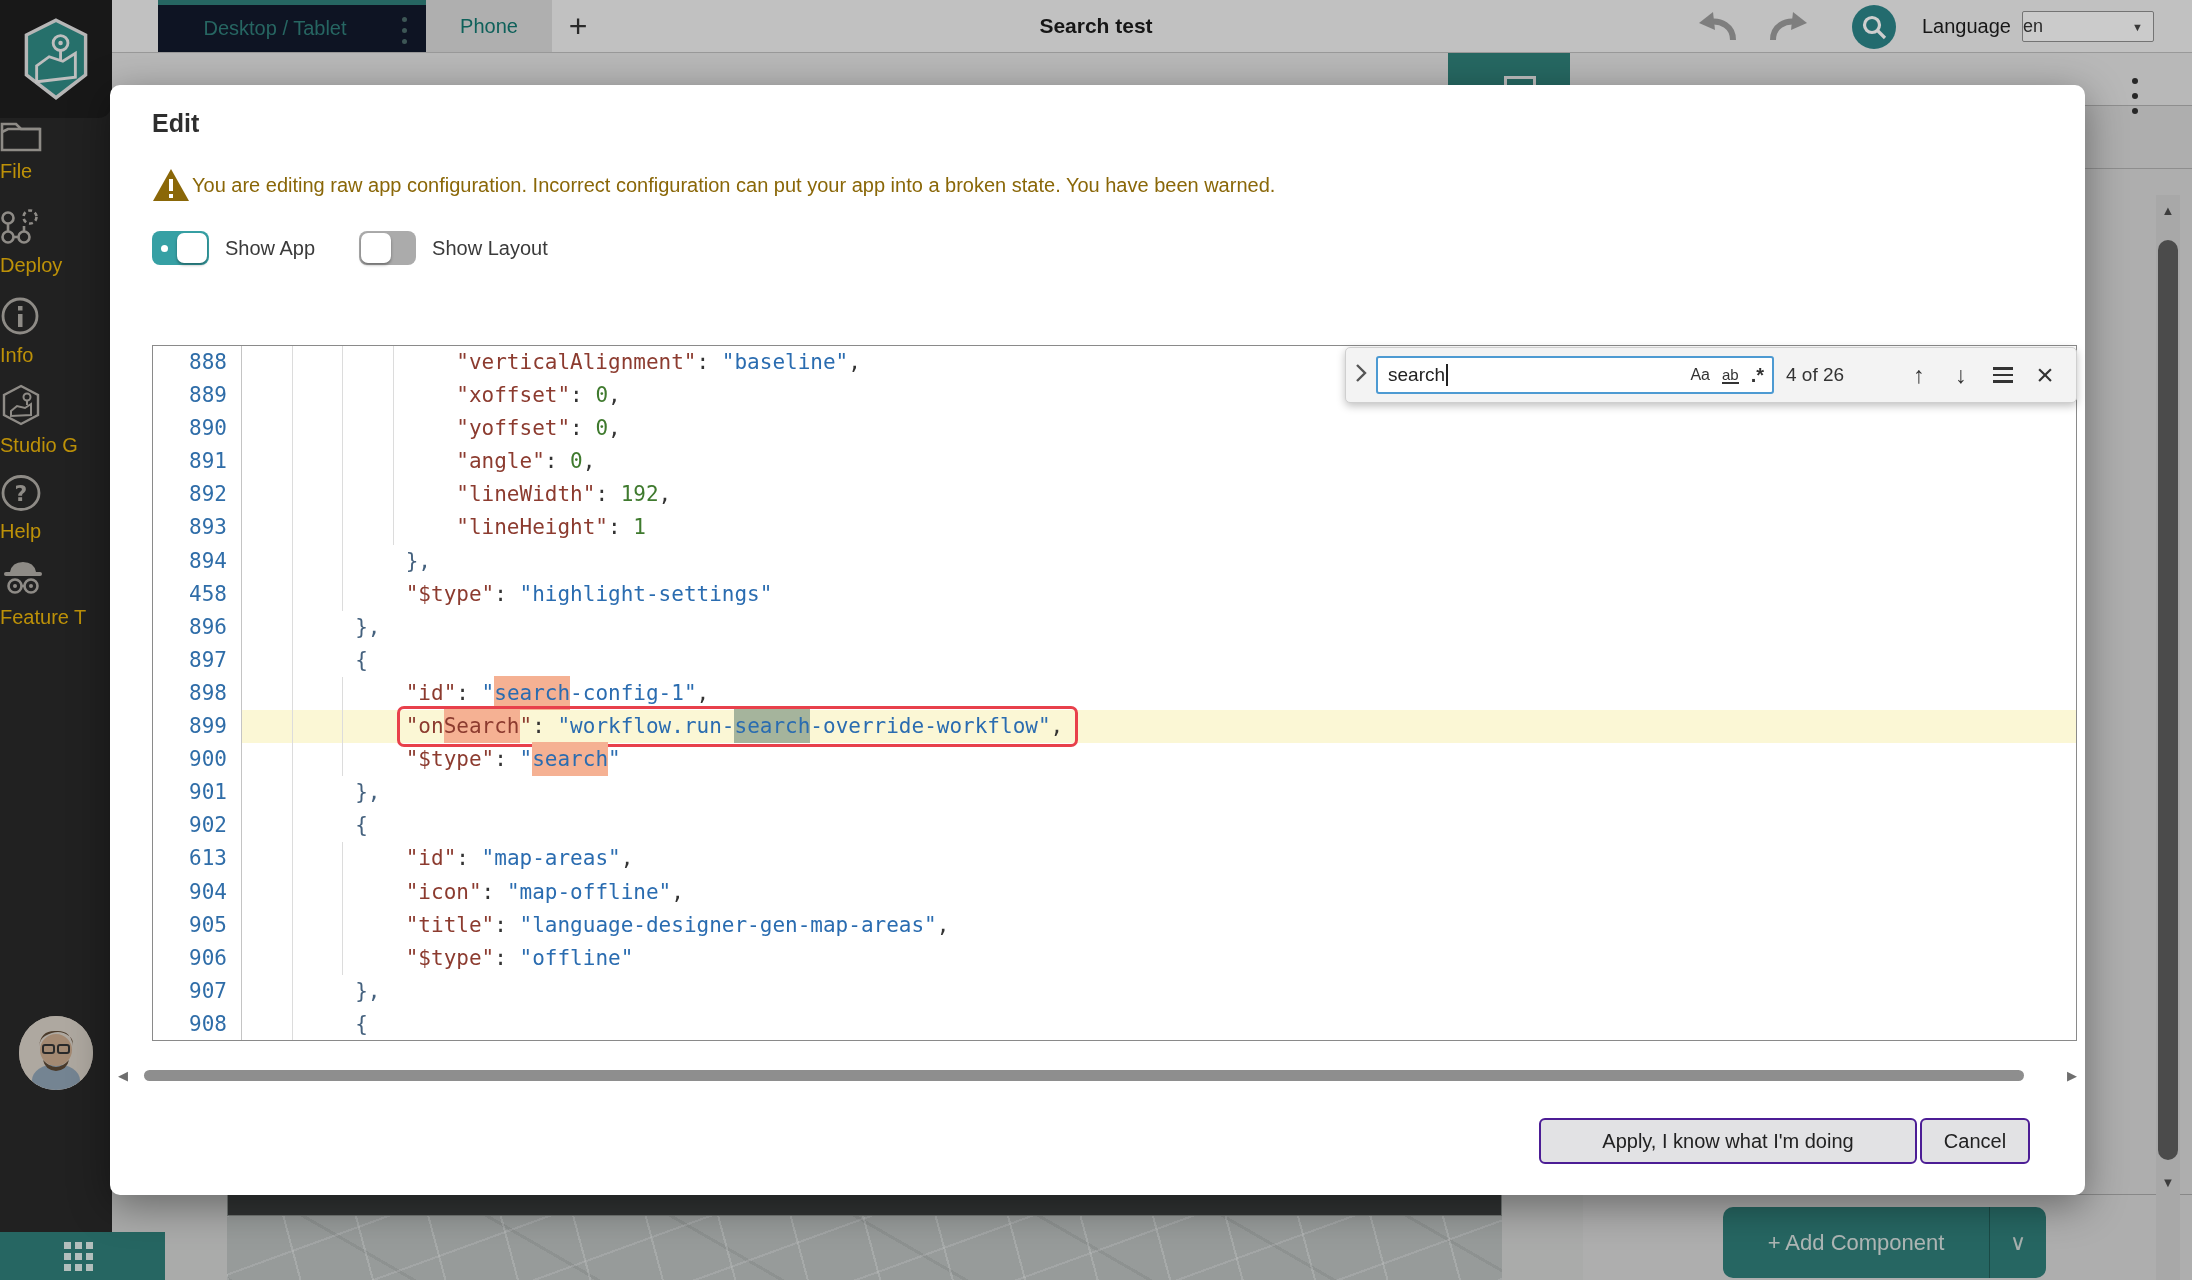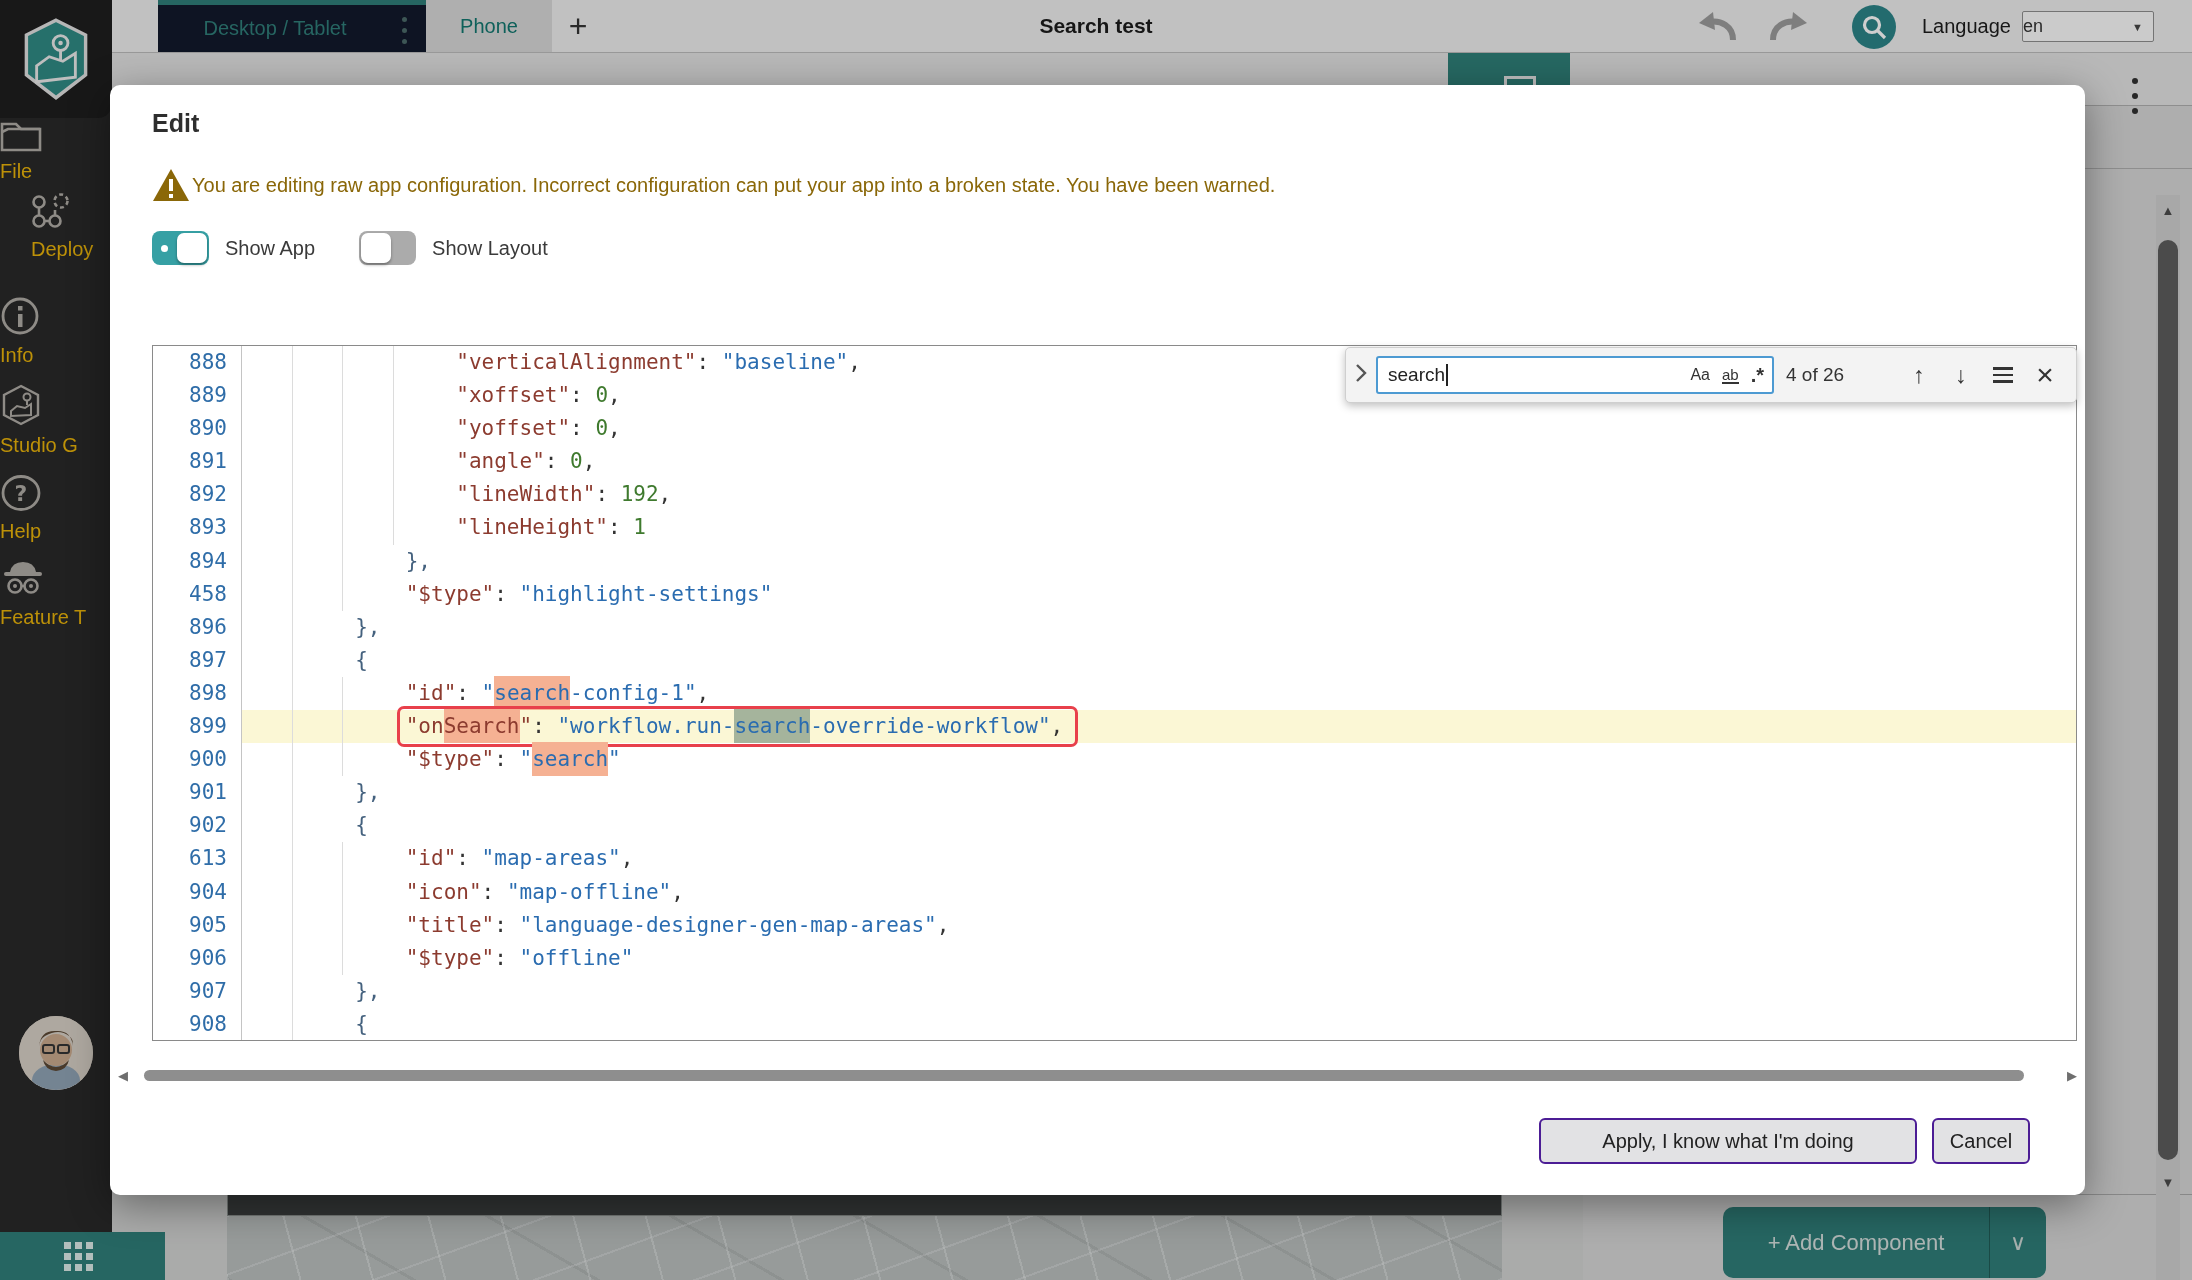--- a/index.html
+++ b/index.html
@@ -105,21 +105,21 @@
   .lines-ico{display:flex;flex-direction:column;gap:4px;}
   .lines-ico i{display:block;width:20px;height:2.5px;background:#333;}
   
   .hscroll{position:absolute;left:8px;top:984px;width:1959px;height:14px;}
   .hscroll .thumb{position:absolute;left:26px;top:1px;width:1880px;height:11px;border-radius:6px;background:#8e8e8e;}
   .hscroll .la,.hscroll .ra{position:absolute;top:-1px;font-size:13px;color:#6e6e6e;}
   .hscroll .la{left:0;} .hscroll .ra{right:0;}
   .m-btn{position:absolute;top:1033px;height:46px;background:#e2e2e4;border:2px solid #4c1d95;border-radius:6px;
     display:flex;align-items:center;justify-content:center;font-size:20px;color:#222;box-sizing:border-box;}
   .btn-apply{right:168px;width:378px;}
-  .btn-cancel{right:55px;width:98px;}
+  .btn-cancel{right:55px;width:110px;}
 </style>
 </head>
 <body>
 
 <div class="bg">
   <div class="canvas-band-l"></div>
   <div class="canvas-map"></div>
   <div class="canvas-band-r"></div>
   <div class="canvas-darkbar"></div>
   <div class="right-panel"></div>
@@ -199,21 +199,21 @@
       </svg>
     </div>
     <div id="sidebar-items">
         <div class="side-item" style="top: 118px;">
           <span><svg width="42" height="34" viewBox="0 0 42 34">
               <path d="M2 6 H16 L21 11 H40 V32 H2 Z" fill="none" stroke="#b0aca6" stroke-width="2.6"></path>
               <path d="M2 14 L8 11 H40" fill="none" stroke="#b0aca6" stroke-width="2.6"></path>
             </svg></span>
           <div class="lab">File</div>
         </div>
-        <div class="side-item" style="top: 192px; margin-left: 31px;">
+        <div class="side-item" style="top: 208px;">
           <span><svg width="42" height="38" viewBox="0 0 42 38">
               <circle cx="8" cy="10" r="5.5" fill="none" stroke="#b0aca6" stroke-width="2.6"></circle>
               <circle cx="8" cy="29" r="5.5" fill="none" stroke="#b0aca6" stroke-width="2.6"></circle>
               <circle cx="24" cy="29" r="5.5" fill="none" stroke="#b0aca6" stroke-width="2.6"></circle>
               <line x1="8" y1="15" x2="8" y2="24" stroke="#b0aca6" stroke-width="2.6"></line>
               <line x1="13" y1="29" x2="19" y2="29" stroke="#b0aca6" stroke-width="2.6"></line>
               <line x1="24" y1="24" x2="24" y2="18" stroke="#b0aca6" stroke-width="2.6"></line>
               <circle cx="30" cy="9" r="6.5" fill="none" stroke="#b0aca6" stroke-width="2.6" stroke-dasharray="4 3"></circle>
             </svg></span>
           <div class="lab">Deploy</div>

